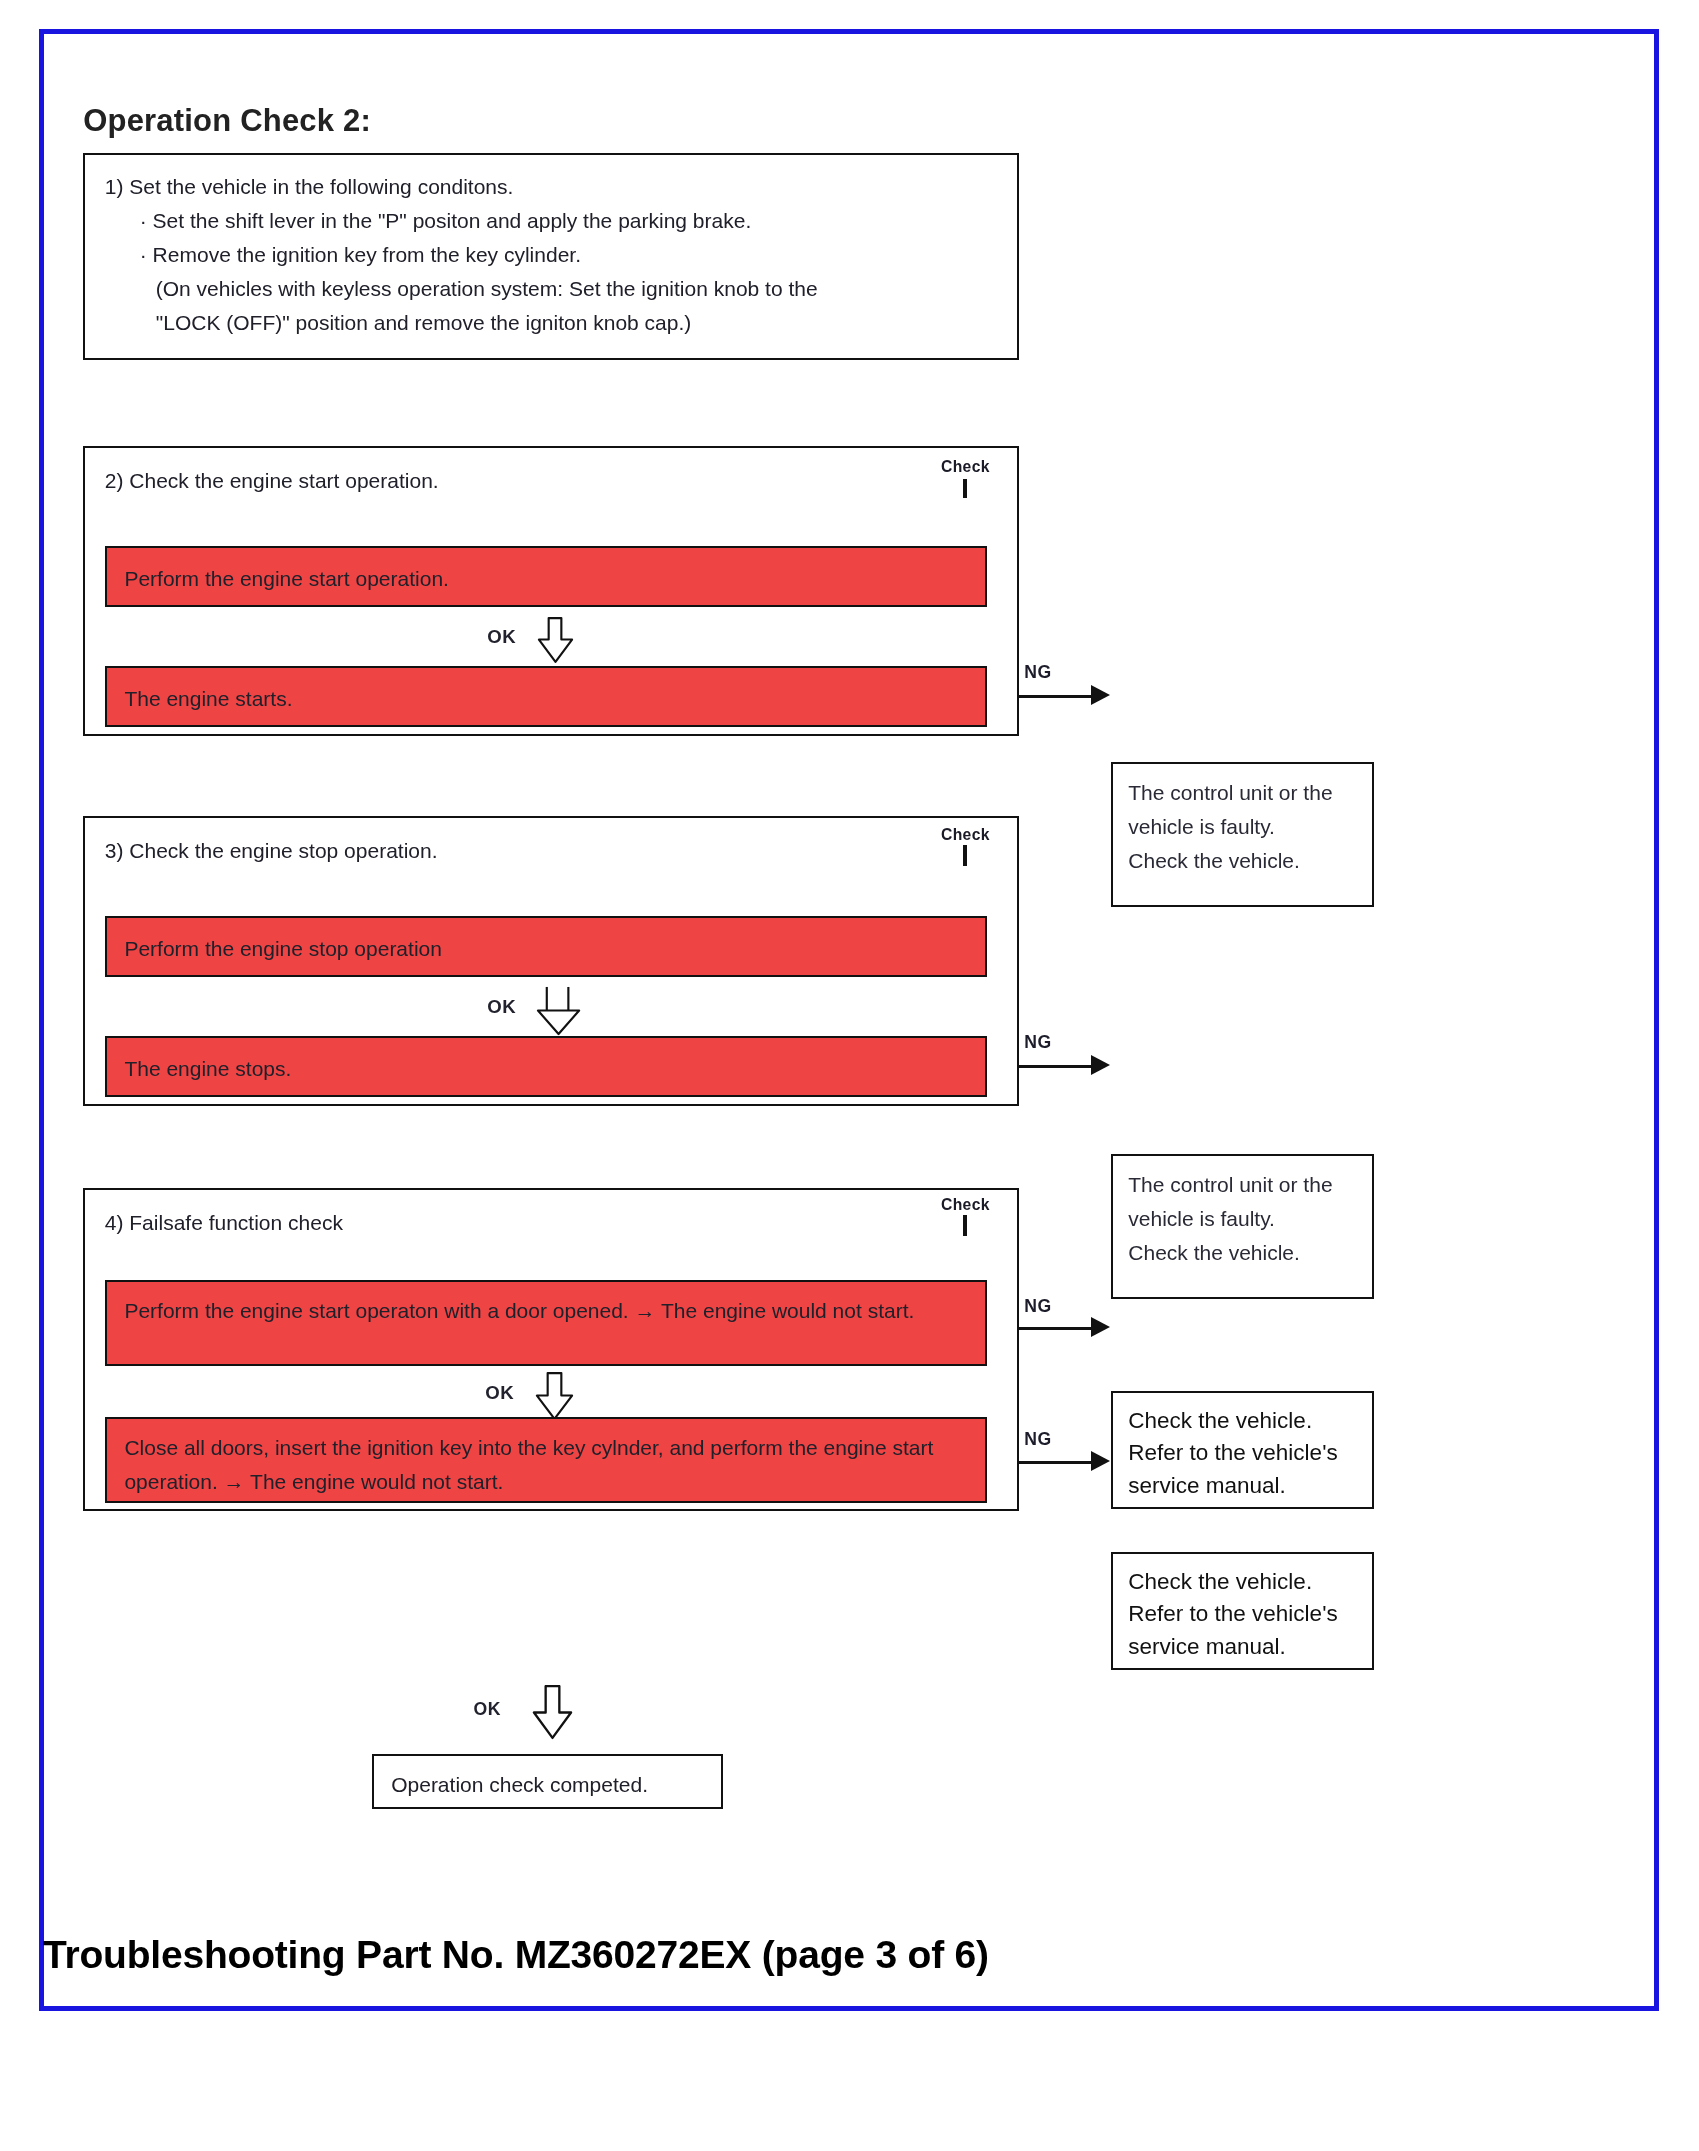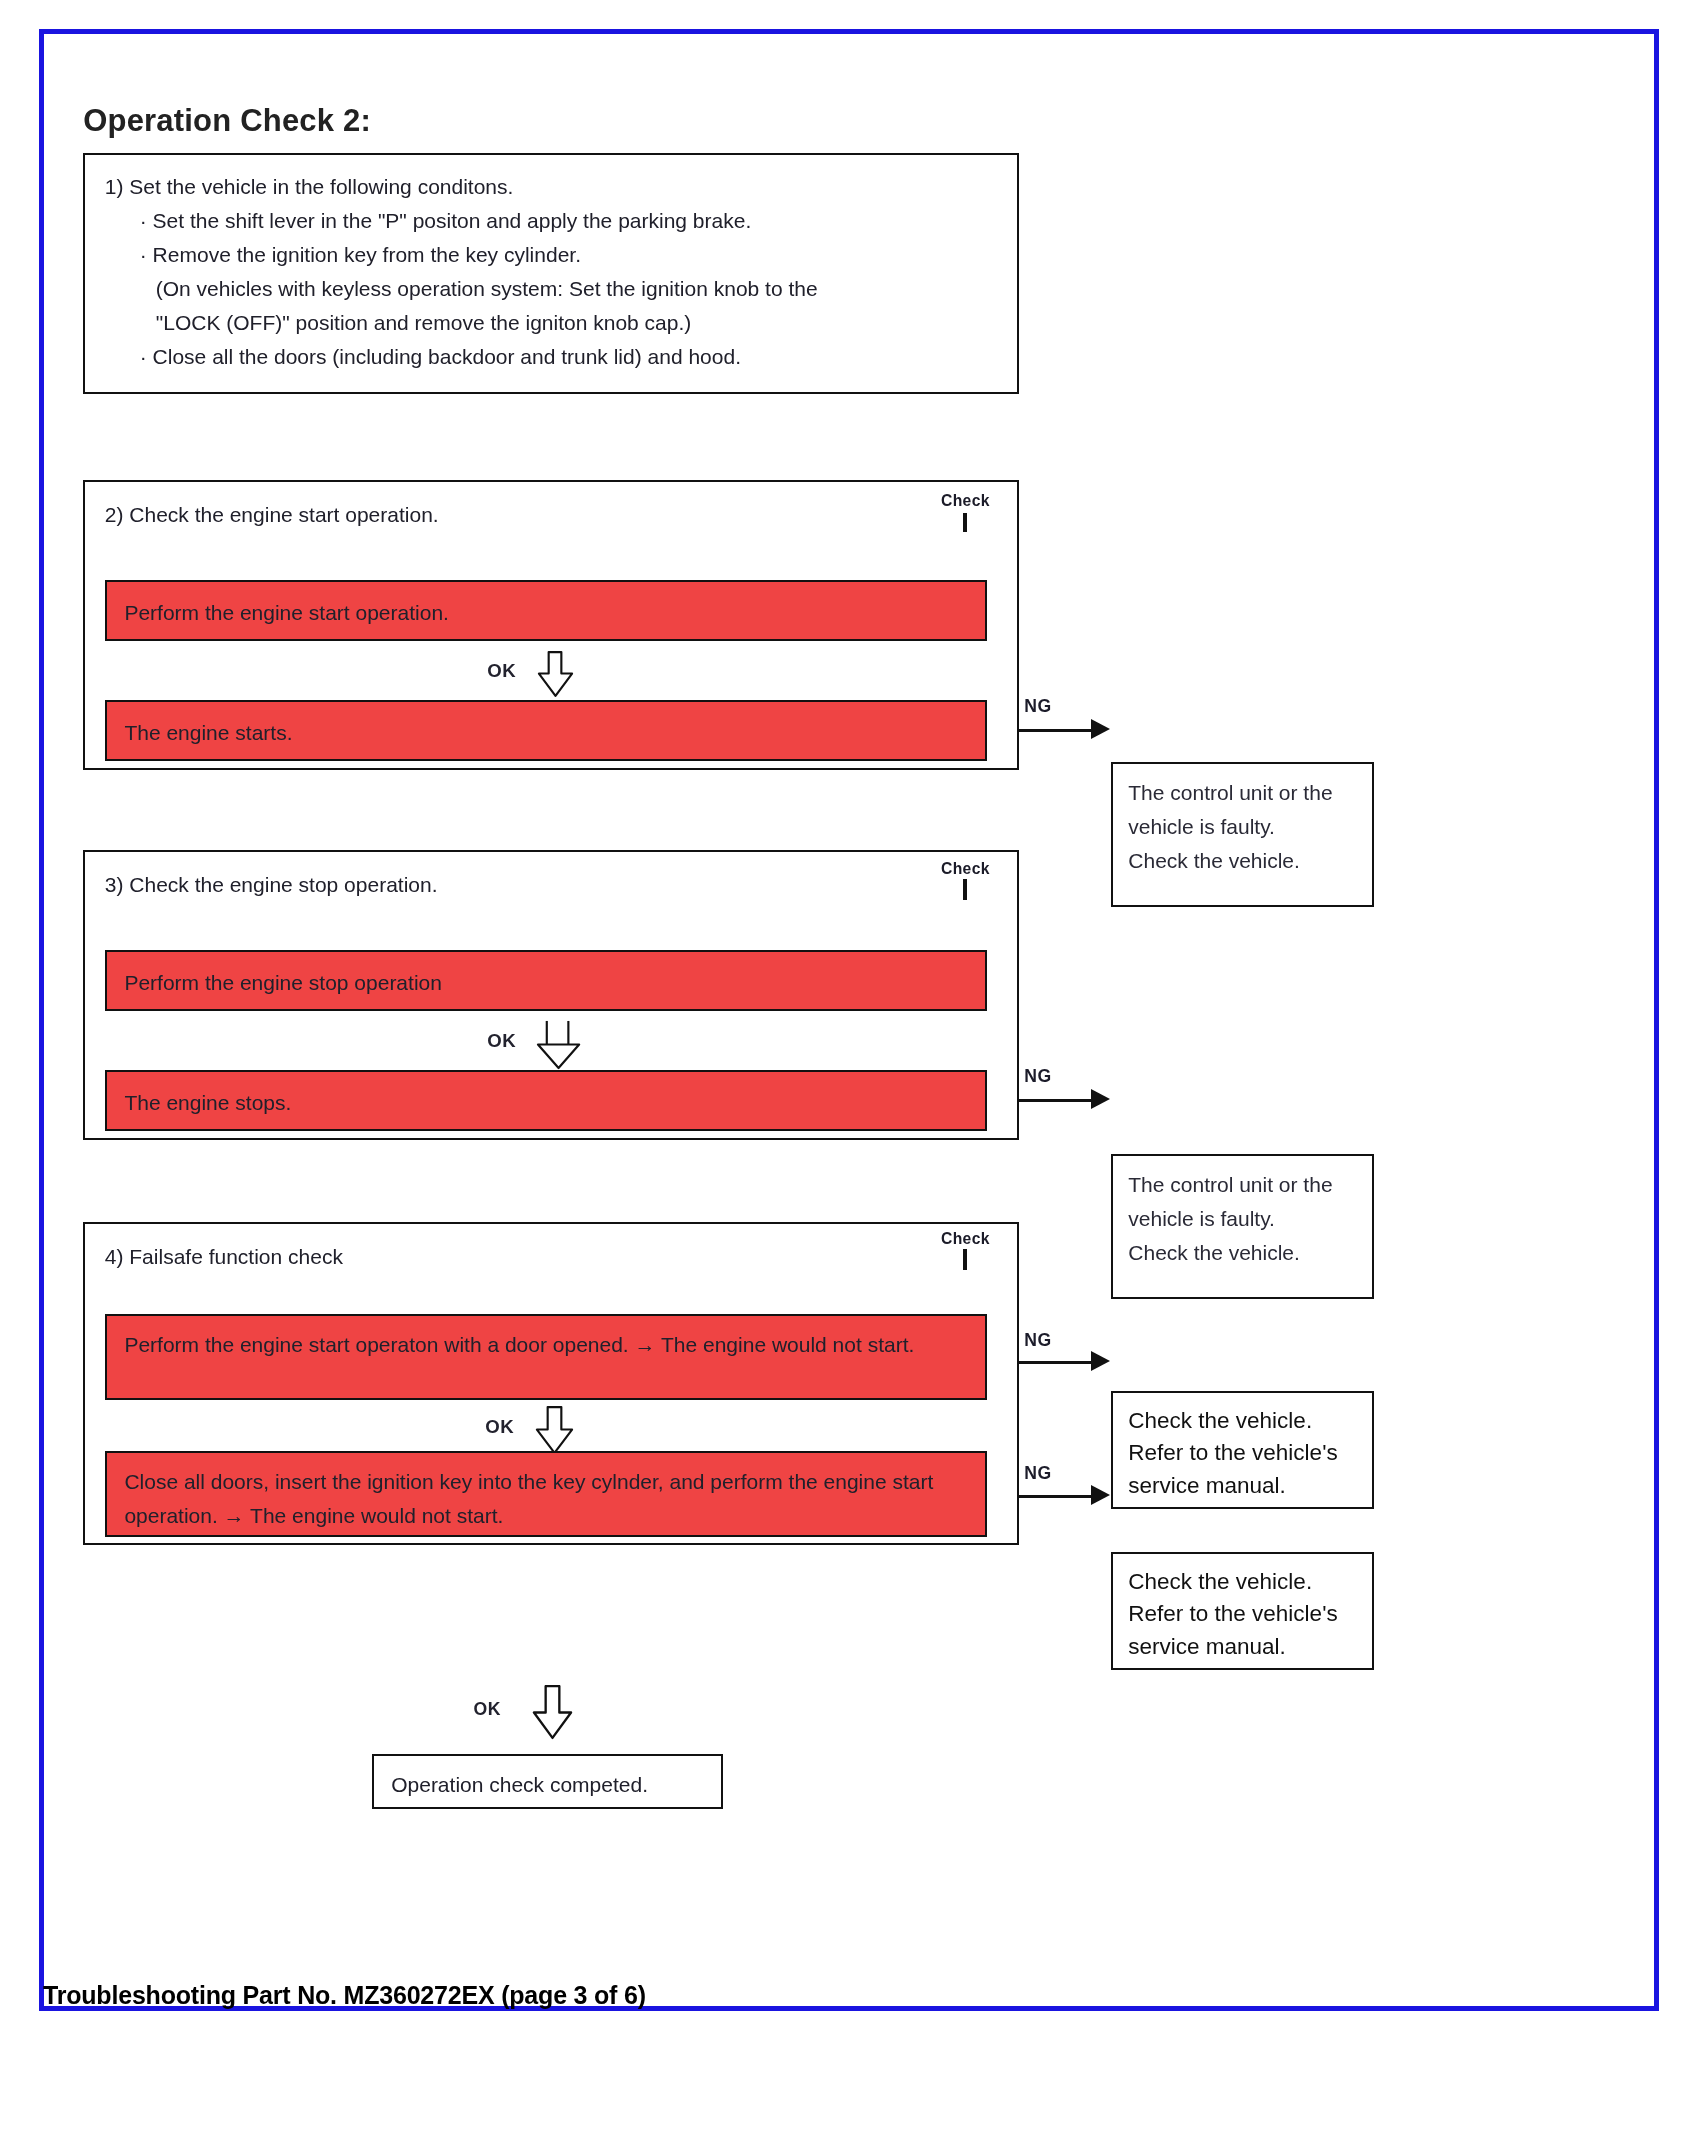--- a/index.html
+++ b/index.html
@@ -153,43 +153,42 @@
     width: 0; height: 0;
     border-top: 10.8px solid transparent;
     border-bottom: 10.8px solid transparent;
     border-left: 19.6px solid #111;
   }
 
   
   .caption {
     position: absolute;
     left: 43px;
-    top: 1981px;
-    font-size: 25px;
+    top: 1933px;
+    font-size: 39px;
     font-weight: bold;
     color: #000;
     letter-spacing: -0.2px;
     white-space: nowrap;
   }
 </style>
 </head>
 <body>
 
 <div class="page-frame">
   <div class="page-inner">
 
     <div class="section-title">Operation Check 2:</div>
 
     <div class="outer-box step1">
       <div class="blurtext l1">1) Set the vehicle in the following conditons.</div>
       <div class="blurtext l2">· Set the shift lever in the "P" positon and apply the parking brake.</div>
       <div class="blurtext l2">· Remove the ignition key from the key cylinder.</div>
       <div class="blurtext l3">(On vehicles with keyless operation system: Set the ignition knob to the</div>
       <div class="blurtext l3">"LOCK (OFF)" position and remove the igniton knob cap.)</div>
-      <div class="blurtext l2">· Close all the doors (including backdoor and trunk lid) and hood.</div>
     </div>
 
     <div class="arrow-down" style="left:485px; top:408px;">
       <svg width="43" height="55" viewBox="0 0 44 56">
         <polygon points="15,1 29,1 29,28 41,28 22,54 3,28 15,28" fill="#ffffff" stroke="#111111" stroke-width="2.4" stroke-linejoin="round"></polygon>
       </svg>
     </div>
 
     <div class="outer-box" style="width:936px; height:290px; margin-top:86px;">
       <div class="blurtext" style="margin:15.7px 0 0 19.6px;">2) Check the engine start operation.</div>

